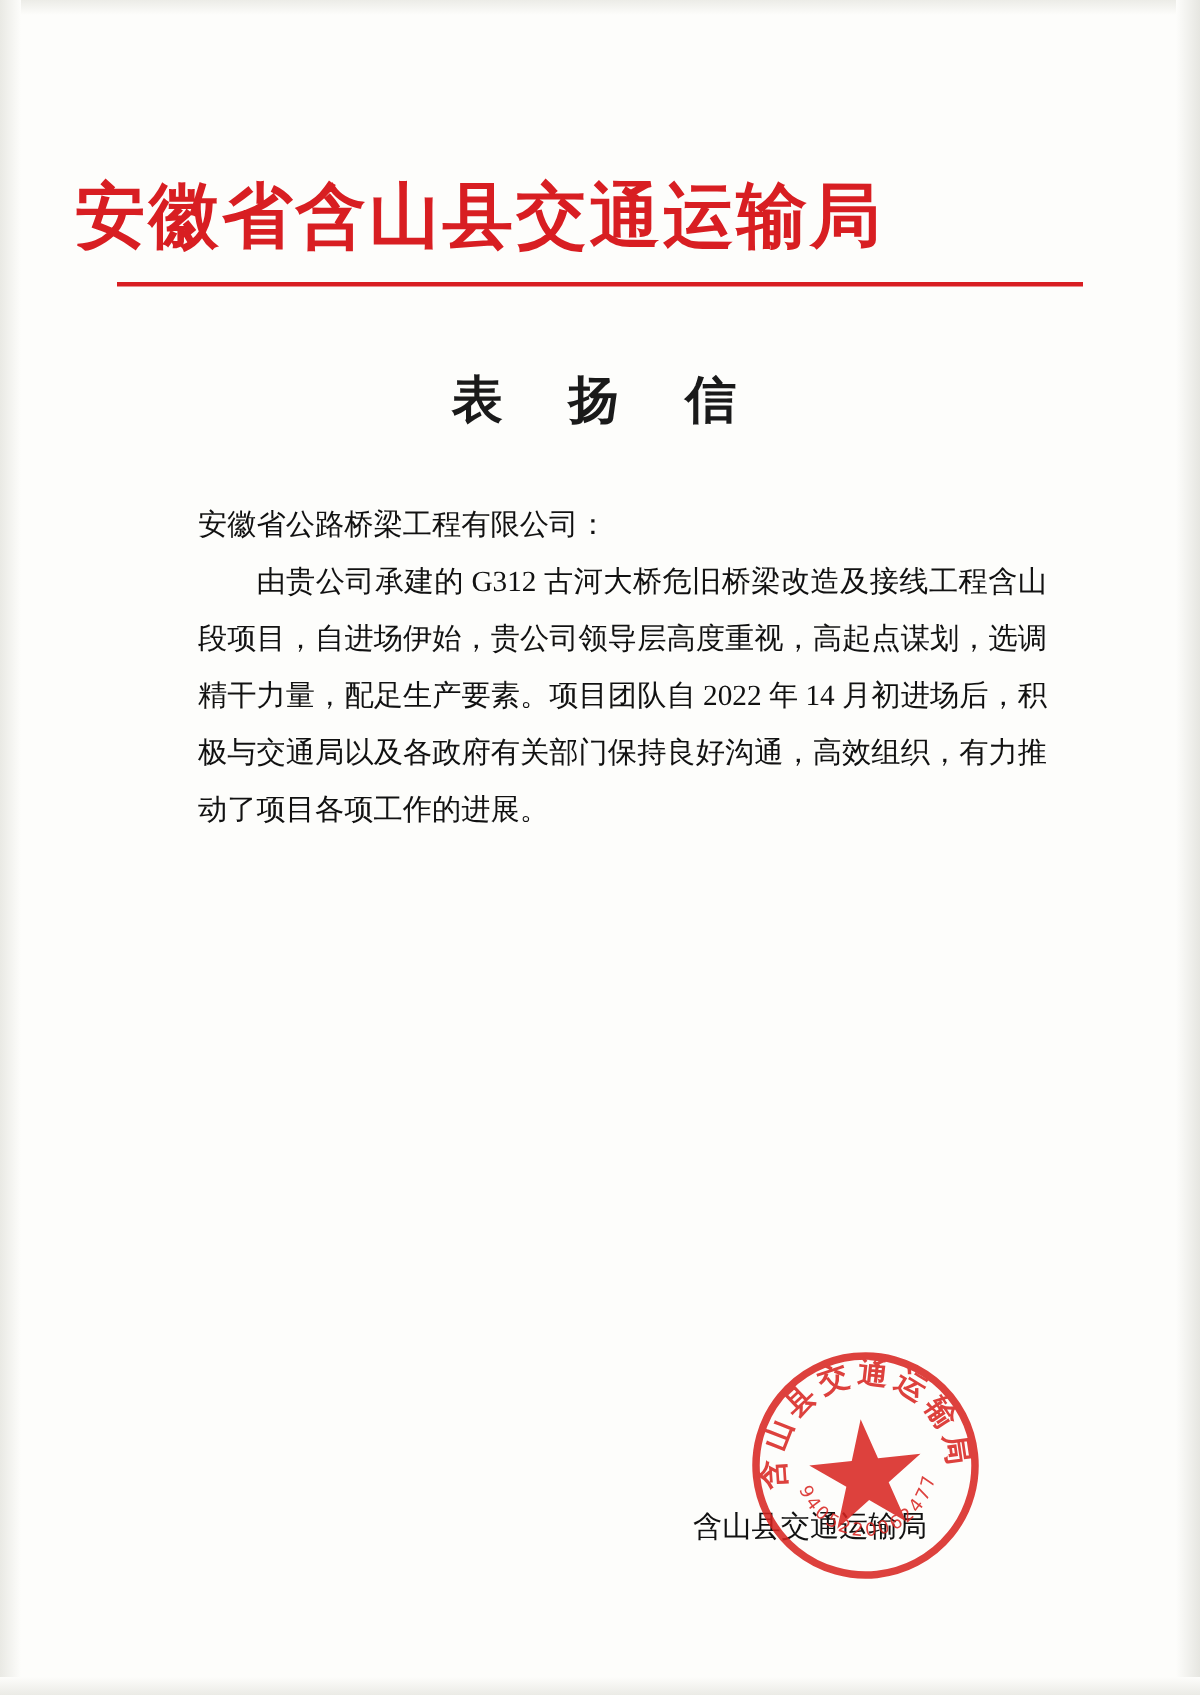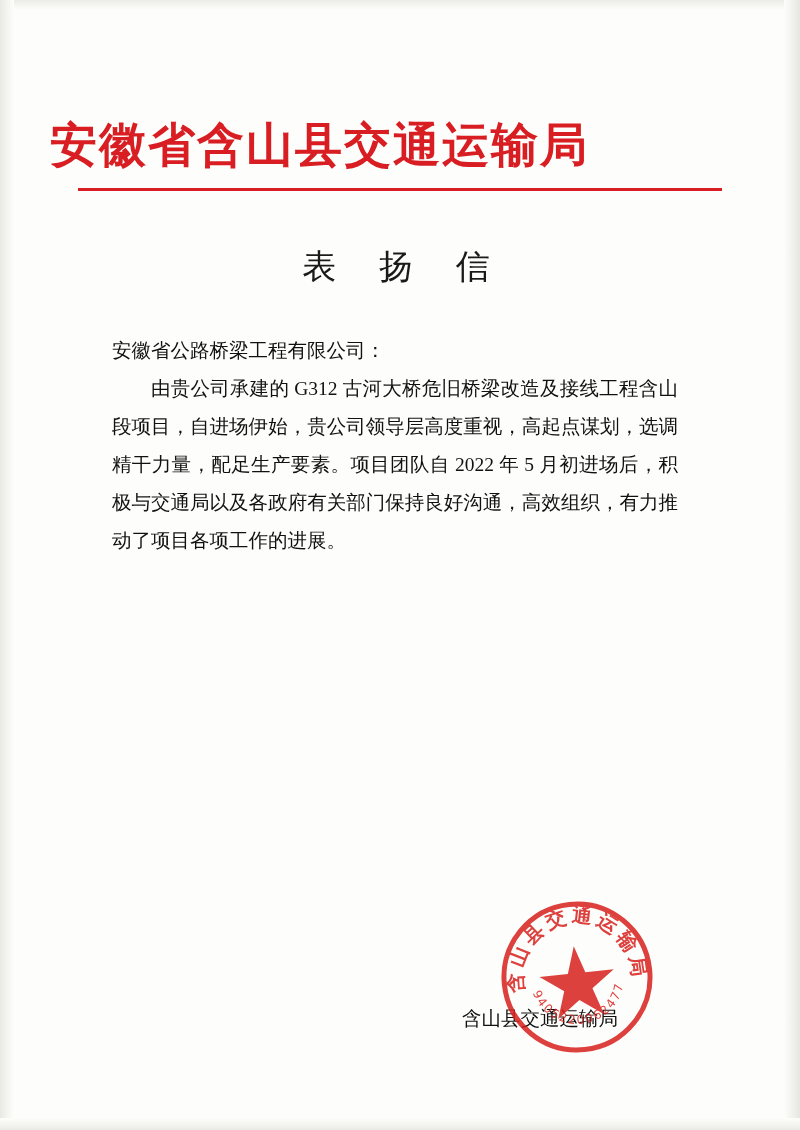--- a/index.html
+++ b/index.html
@@ -71,31 +71,31 @@
     background: #d81e22;
   }
 
   .doc-title {
     position: absolute;
     top: 244px;
     left: 0;
     width: 792px;
     text-align: center;
     font-family: "DejaVu Serif", "Liberation Serif", serif;
-    font-weight: normal;
+    font-weight: bold;
     font-size: 34px;
     letter-spacing: 16px;
     color: #1a1a1a;
     text-indent: 16px;
   }
 
   .body-block {
     position: absolute;
     top: 332px;
-    left: 112px;
+    left: 132px;
     width: 566px;
     color: #111111;
     font-size: 19.5px;
     line-height: 38px;
     text-align: justify;
     text-justify: inter-ideograph;
   }
   .salutation {
     margin: 0 0 0 0;
   }
@@ -143,21 +143,21 @@
 
   <div class="letterhead">
     <div class="letterhead-title">安徽省含山县交通运输局</div>
   </div>
   <div class="letterhead-rule"></div>
 
   <div class="doc-title">表 扬 信</div>
 
   <div class="body-block">
     <p class="salutation">安徽省公路桥梁工程有限公司：</p>
-    <p class="para">由贵公司承建的 G312 古河大桥危旧桥梁改造及接线工程含山段项目，自进场伊始，贵公司领导层高度重视，高起点谋划，选调精干力量，配足生产要素。项目团队自 2022 年 5 月初进场后，积极与交通局以及各政府有关部门保持良好沟通，高效组织，有力推动了项目各项工作的进展。</p>
+    <p class="para">由贵公司承建的 G312 古河大桥危旧桥梁改造及接线工程含山段项目，自进场伊始，贵公司领导层高度重视，高起点谋划，选调精干力量，配足生产要素。项目团队自 2022 年 14 月初进场后，积极与交通局以及各政府有关部门保持良好沟通，高效组织，有力推动了项目各项工作的进展。</p>
   </div>
 
   <div class="seal">
     <svg width="158" height="158" viewBox="0 0 158 158" xmlns="http://www.w3.org/2000/svg">
       <defs>
         <path id="sealTopArc" d="M 24,79 A 55,55 0 0 1 134,79"></path>
         <path id="sealBottomArc" d="M 32,79 A 47,47 0 0 0 126,79"></path>
       </defs>
       <circle cx="79" cy="79" r="73" fill="none" stroke="#d8231f" stroke-width="5"></circle>
       <text font-family="'DejaVu Serif','Liberation Serif',serif" font-size="20" font-weight="bold" fill="#d8231f" letter-spacing="4">

